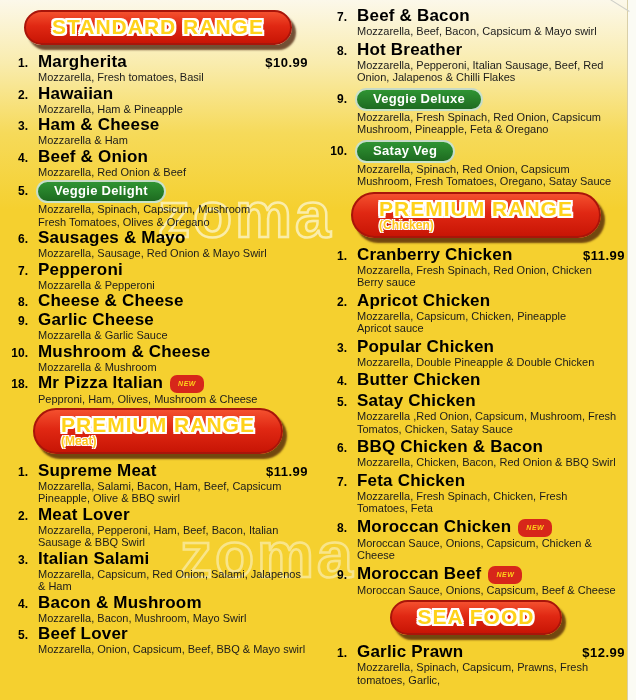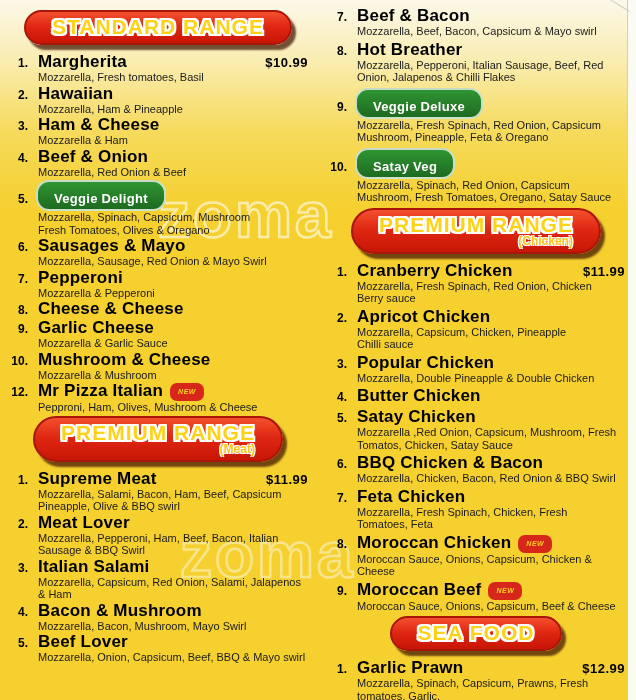--- a/index.html
+++ b/index.html
@@ -7,21 +7,21 @@
     width:636px;height:700px;overflow:hidden;position:relative;
     font-family:"Liberation Sans",sans-serif;
     background:linear-gradient(180deg,#FCF8EA 0%,#F9ECAE 9%,#F6DA5A 19%,#F5D02F 30%,#F5D02F 100%);
   }
   .col{position:absolute;top:8px;}
   .col-left{left:8px;width:300px;}
   .col-right{left:327px;width:298px;}
   .col-right .item{margin-bottom:4px;}
 
   .range-pill{
-    width:fit-content;margin:2px auto 9px;text-align:right;
+    width:fit-content;margin:2px auto 9px;text-align:left;
     background:linear-gradient(180deg,#F4502E 0%,#E02813 45%,#C81505 100%);
     border:2px solid #A8150A;border-radius:26px;
     padding:3px 26px 4px;
     box-shadow:4px 5px 2px rgba(70,25,5,.75);
   }
   .range-title{
     font-weight:bold;font-size:21px;letter-spacing:1px;color:#FFD21A;white-space:nowrap;
     text-shadow:-2px -2px 0 #fff,-2px 0 0 #fff,-2px 2px 0 #fff,0 -2px 0 #fff,0 2px 0 #fff,2px -2px 0 #fff,2px 0 0 #fff,2px 2px 0 #fff;
   }
   .range-sub{
@@ -29,21 +29,21 @@
     text-shadow:-1px -1px 0 #fff,1px -1px 0 #fff,-1px 1px 0 #fff,1px 1px 0 #fff;
   }
 
   .item{margin-bottom:2px;}
   .row{display:flex;align-items:baseline;line-height:15px;}
   .num{font-weight:bold;font-size:12px;color:#000;width:20px;text-align:right;margin-right:2px;flex:none;}
   .name{font-weight:bold;font-size:17px;color:#000;letter-spacing:.2px;margin-left:8px;}
   .name-pill{
     background:linear-gradient(180deg,#2F9433,#1E6B20);
     color:#fff;font-weight:bold;font-size:13px;letter-spacing:.3px;
-    padding:9px 16px 3px;border-radius:13px;margin-left:6px;
+    padding:1px 16px 3px;border-radius:13px;margin-left:6px;
     border:2px solid rgba(255,255,255,.75);
   }
   .new-badge{
     background:#D7261A;color:#FFD21A;font-size:7px;font-weight:bold;font-style:italic;
     padding:1px 8px 2px;border-radius:7px;margin-left:7px;letter-spacing:.5px;flex:none;
     align-self:center;
   }
   .price{font-weight:bold;font-size:13px;color:#000;margin-left:auto;letter-spacing:.5px;}
   .desc{font-size:11px;line-height:12.5px;color:#1b1b1b;margin-left:30px;white-space:pre-line;}
 
@@ -134,21 +134,21 @@
       </div>
       <div class="item">
         <div class="row">
           <span class="num">10.</span>
           <span class="name">Mushroom &amp; Cheese</span>
         </div>
         <div class="desc">Mozzarella &amp; Mushroom</div>
       </div>
       <div class="item">
         <div class="row">
-          <span class="num">12.</span>
+          <span class="num">18.</span>
           <span class="name">Mr Pizza Italian</span>
           <span class="new-badge">NEW</span>
         </div>
         <div class="desc">Pepproni, Ham, Olives, Mushroom &amp; Cheese</div>
       </div>
       <div class="range-pill">
         <div class="range-title">PREMIUM RANGE</div>
         <div class="range-sub">(Meat)</div>
       </div>
       <div class="item">
@@ -235,21 +235,21 @@
         </div>
         <div class="desc">Mozzarella, Fresh Spinach, Red Onion, Chicken
 Berry sauce</div>
       </div>
       <div class="item">
         <div class="row">
           <span class="num">2.</span>
           <span class="name">Apricot Chicken</span>
         </div>
         <div class="desc">Mozzarella, Capsicum, Chicken,  Pineapple
-Chilli sauce</div>
+Apricot sauce</div>
       </div>
       <div class="item">
         <div class="row">
           <span class="num">3.</span>
           <span class="name">Popular Chicken</span>
         </div>
         <div class="desc">Mozzarella, Double Pineapple &amp; Double Chicken</div>
       </div>
       <div class="item">
         <div class="row">

